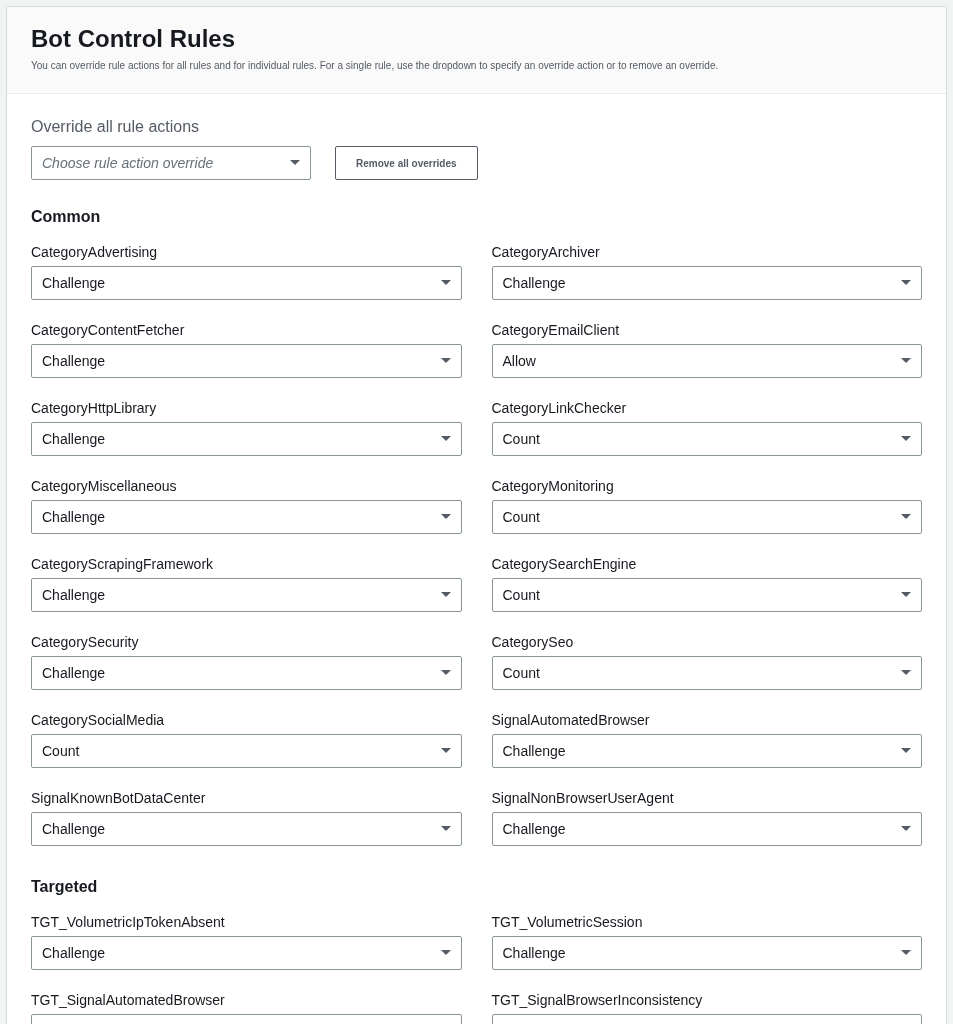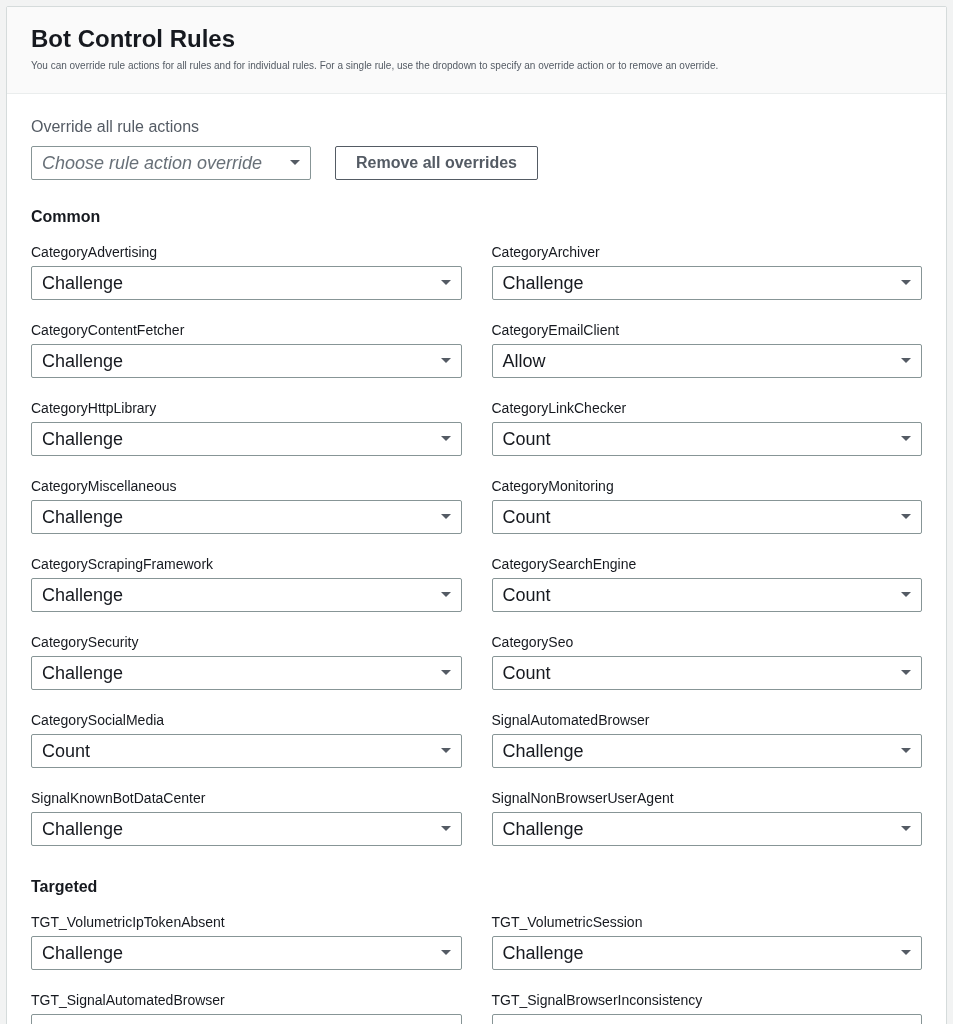--- a/index.html
+++ b/index.html
@@ -53,21 +53,21 @@
     position: relative;
     width: 280px;
   }
   .select-input {
     width: 100%;
     height: 34px;
     border: 1px solid #879596;
     border-radius: 2px;
     background: #fff;
     padding: 0 36px 0 10px;
-    font-size: 18px;
+    font-size: 14px;
     color: #16191f;
     text-align: left;
     cursor: pointer;
     display: flex;
     align-items: center;
   }
   .select-input.placeholder {
     color: #687078;
     font-style: italic;
   }
@@ -82,21 +82,21 @@
     width: 12px;
     height: 8px;
     display: block;
   }
   .btn {
     height: 34px;
     border: 1px solid #545b64;
     border-radius: 2px;
     background: #fff;
     color: #545b64;
-    font-size: 16px;
+    font-size: 10px;
     font-weight: 700;
     padding: 0 20px;
     cursor: pointer;
   }
   .group-title {
     font-size: 16px;
     font-weight: 700;
     margin-bottom: 18px;
     margin-top: 6px;
   }

